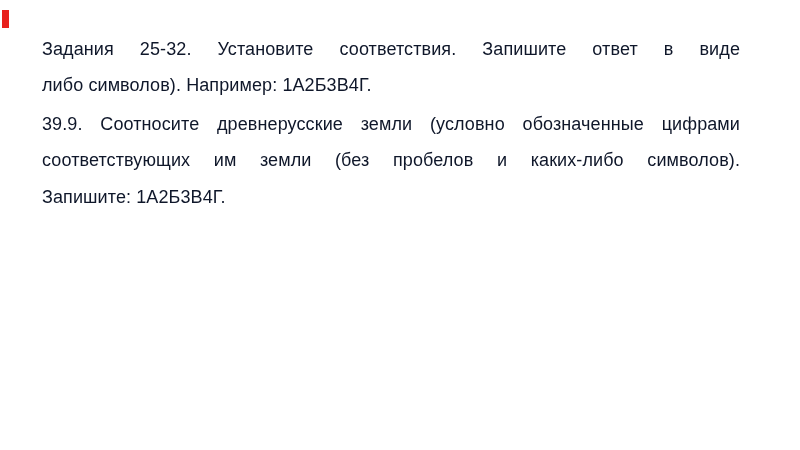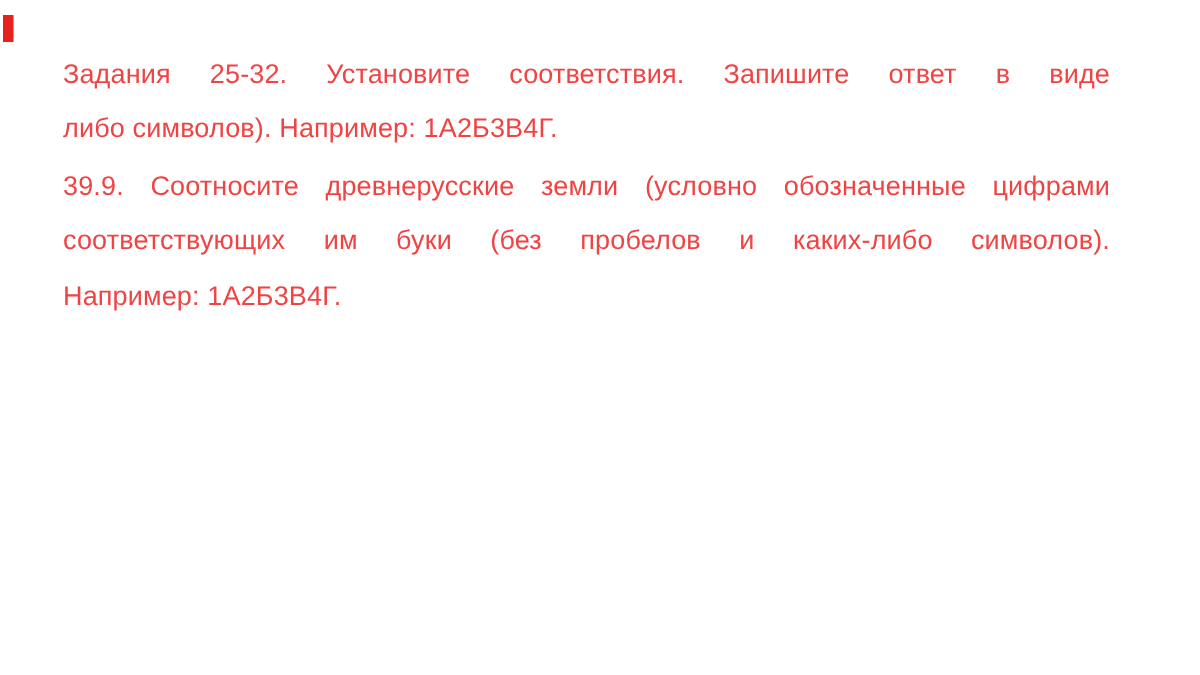--- a/index.html
+++ b/index.html
@@ -23,21 +23,21 @@
     top: 10px;
     width: 7px;
     height: 18px;
     background: #e8211d; 
   }
   .textblock {
     position: absolute;
     left: 42px;
     top: 31px;
     width: 698px;
-    color: #ef4444;
+    color: #0f172a;
     font-size: 18px;
     line-height: 36.4px;
     letter-spacing: 0.1px;
   }
   .para { margin: 0; padding: 0; }
   .para + .para { margin-top: 2px; }
   .line {
     white-space: nowrap;
     width: 698px;
   }
@@ -59,18 +59,18 @@
 
   <div class="textblock">
 
     <div class="para">
       <div class="line just">Задания 25-32. Установите соответствия. Запишите ответ в виде</div>
       <div class="line last">либо символов). Например: 1А2Б3В4Г.</div>
     </div>
 
     <div class="para">
       <div class="line just">39.9. Соотносите древнерусские земли (условно обозначенные цифрами</div>
-      <div class="line just">соответствующих им буки (без пробелов и каких-либо символов).</div>
-      <div class="line last">Например: 1А2Б3В4Г.</div>
+      <div class="line just">соответствующих им земли (без пробелов и каких-либо символов).</div>
+      <div class="line last">Запишите: 1А2Б3В4Г.</div>
     </div>
 
   </div>
 </div>
 
 </body></html>

